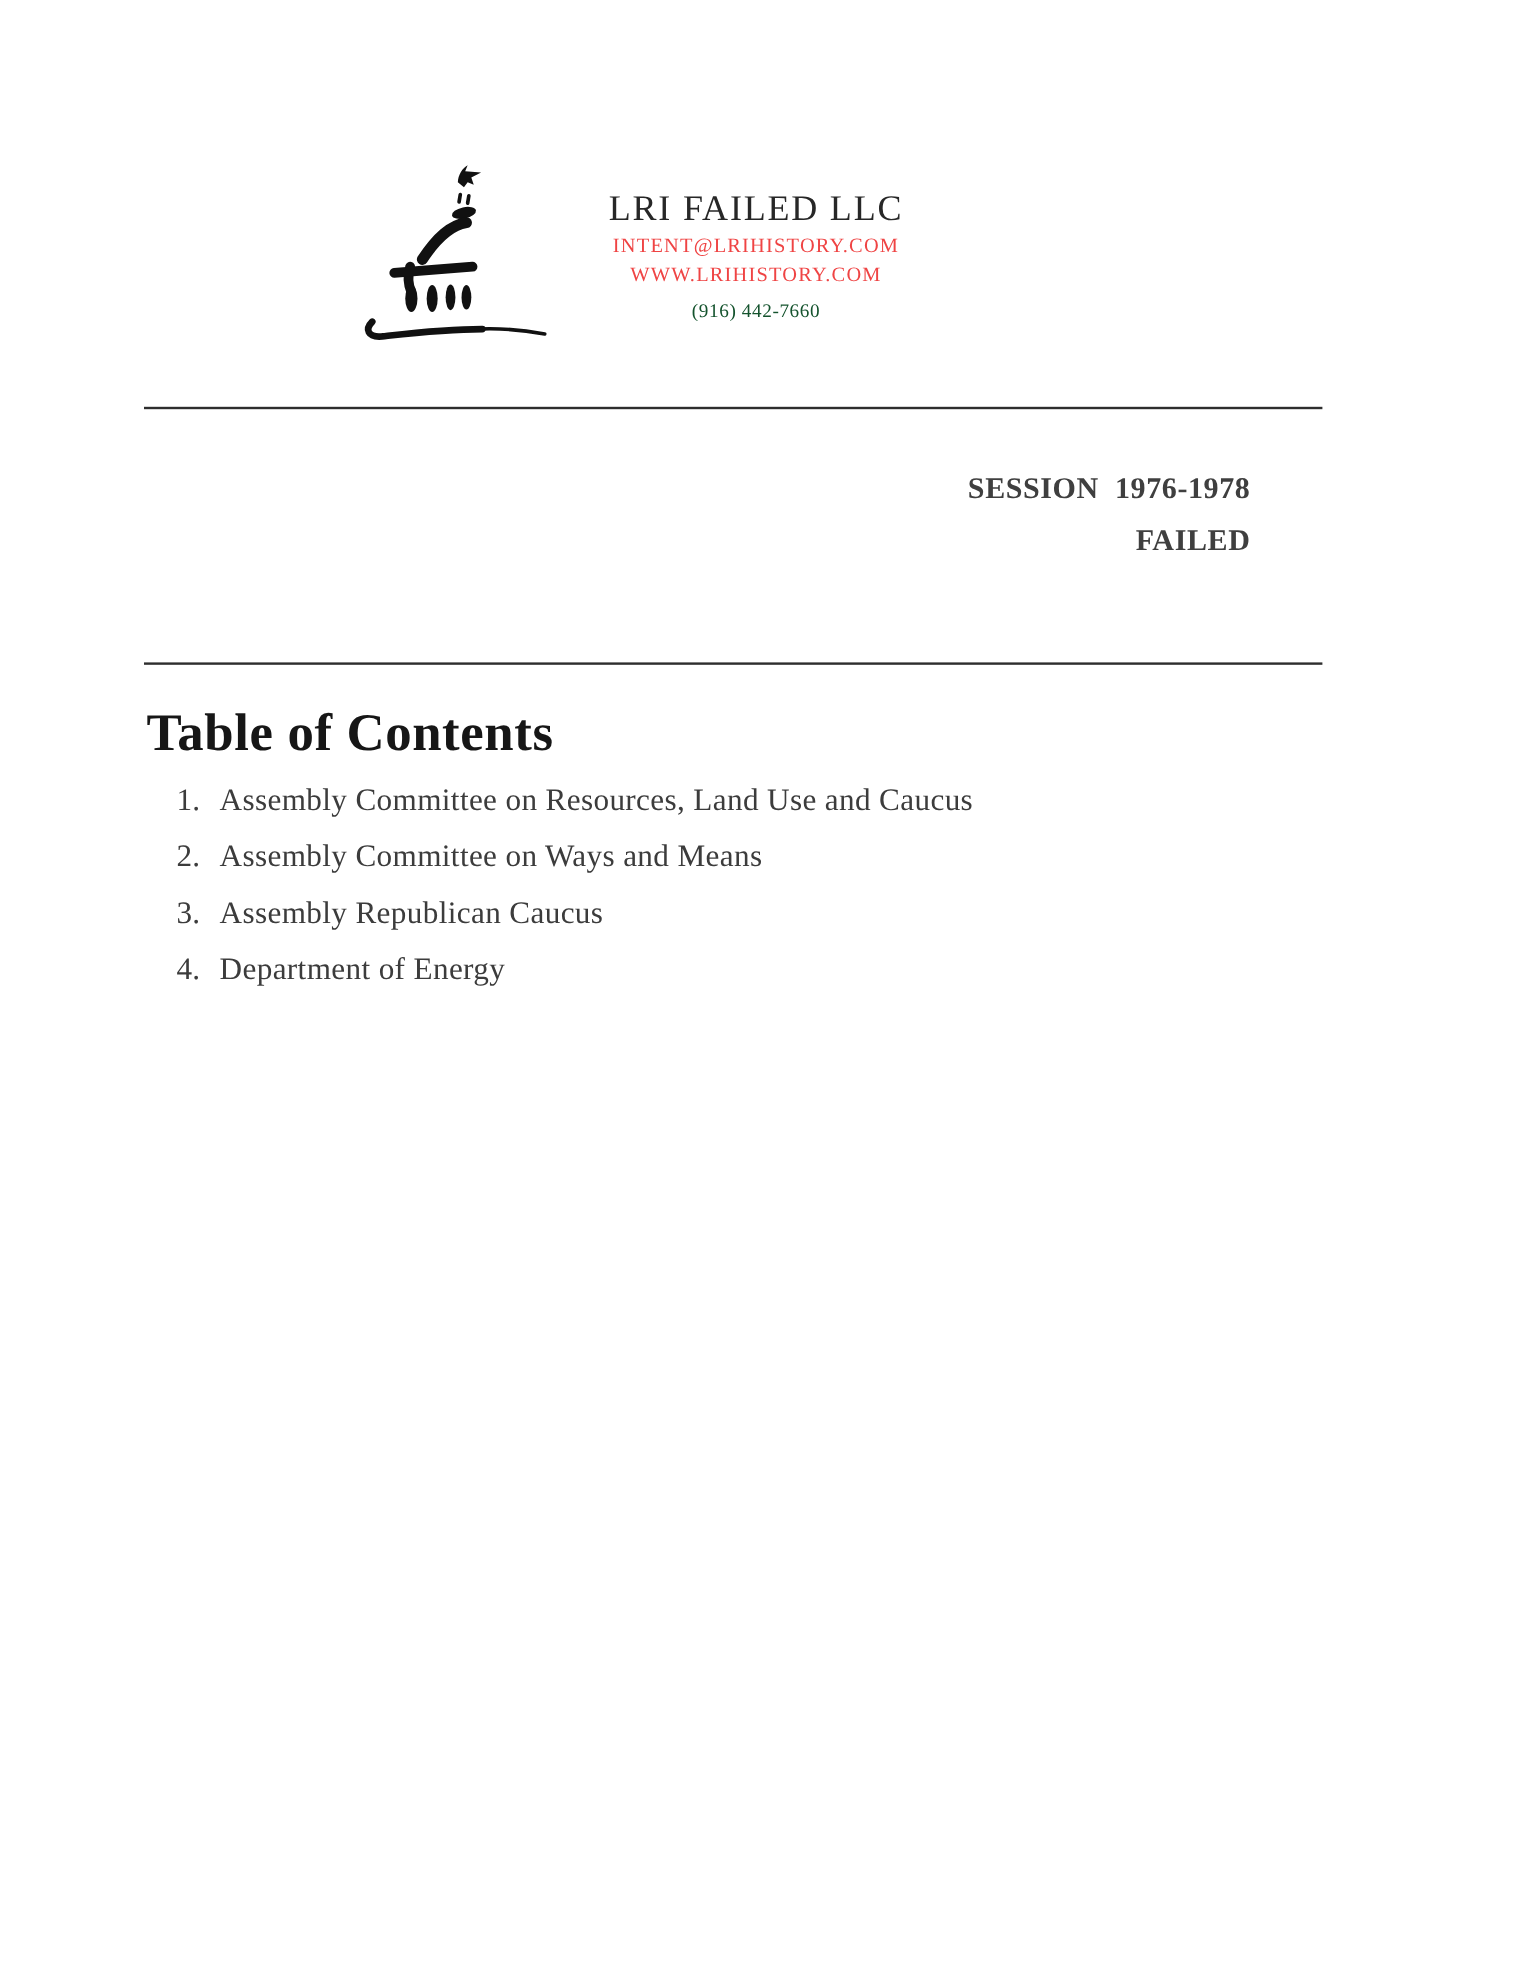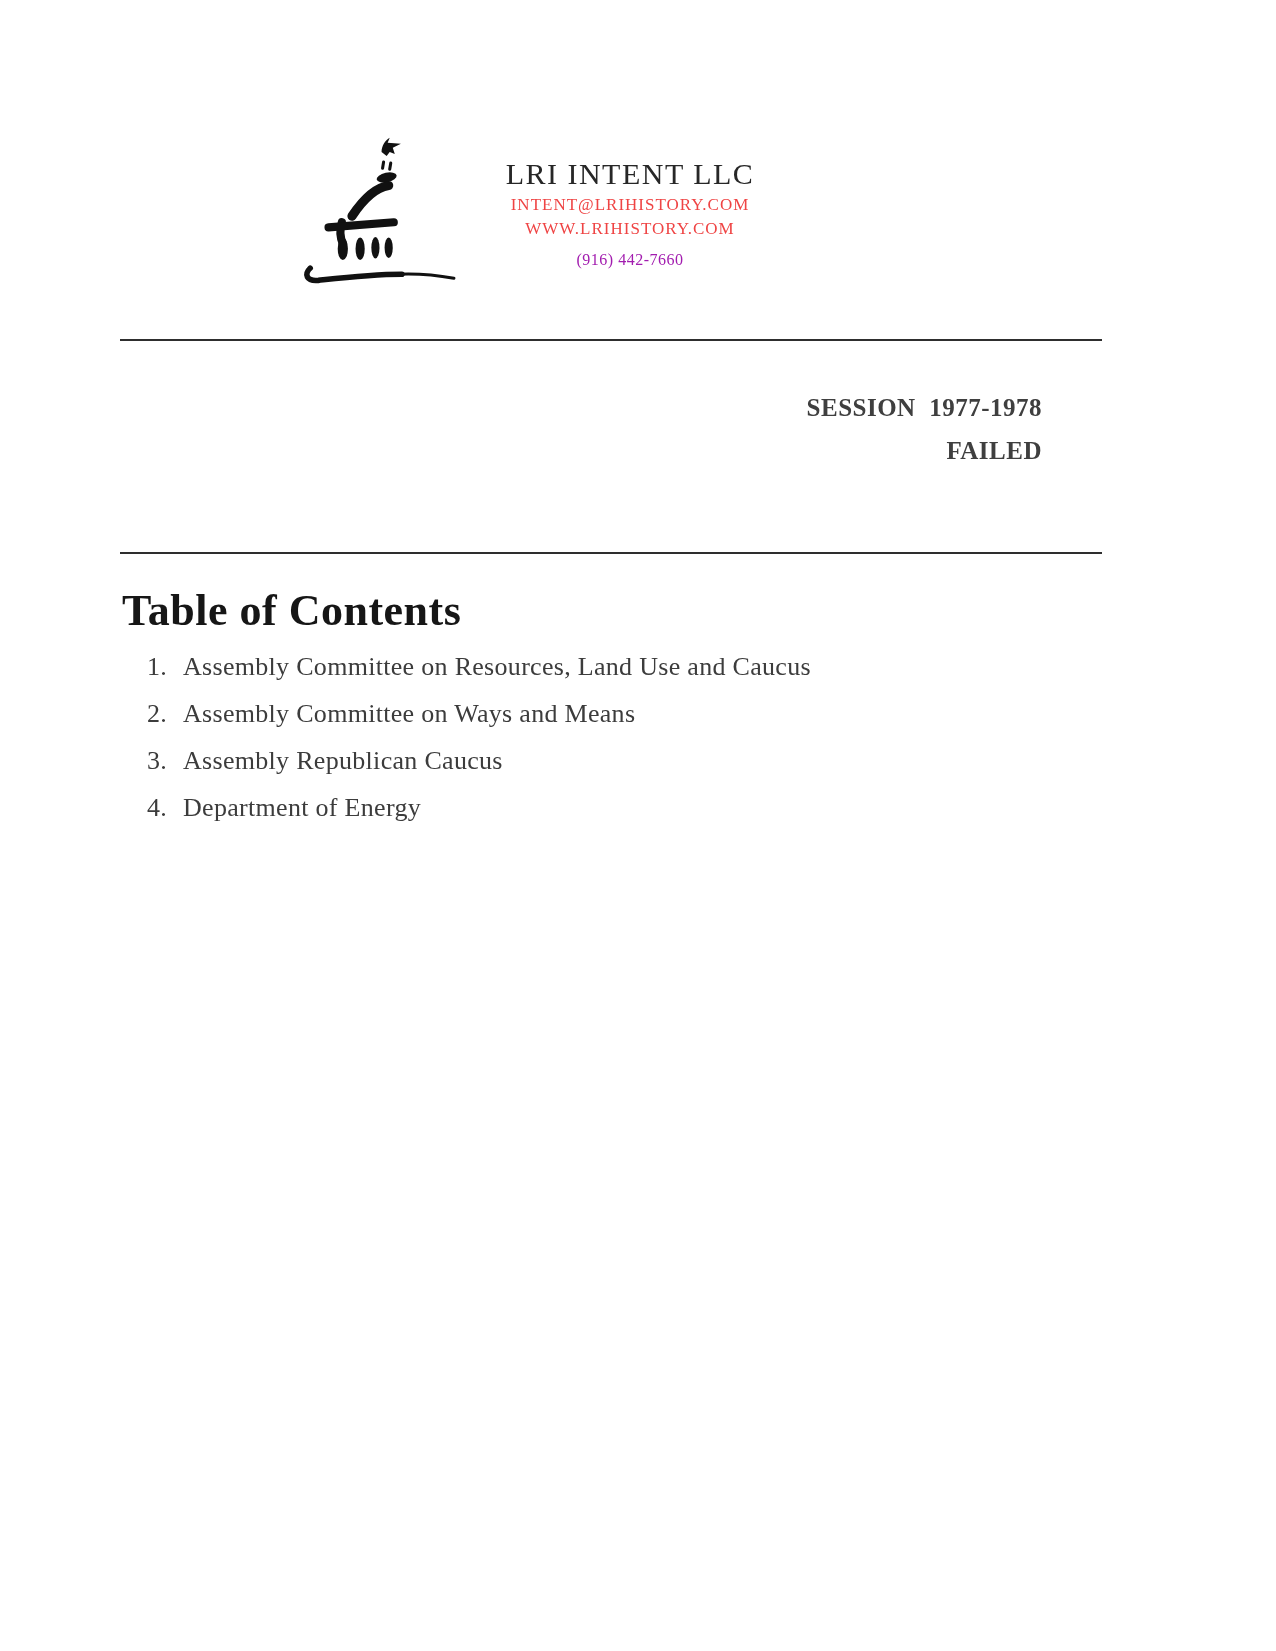--- a/index.html
+++ b/index.html
@@ -37,21 +37,21 @@
   .contact-line {
     font-size: 17px;
     letter-spacing: 1px;
     color: #ef4444;
     margin-top: 6px;
     line-height: 18px;
   }
   .phone-line {
     font-size: 16px;
     letter-spacing: 0.5px;
-    color: #a21caf;
+    color: #14532d;
     margin-top: 13px;
     line-height: 17px;
   }
 
   
   .rule {
     position: absolute;
     left: 120px;
     width: 982px;
     height: 0;
@@ -139,30 +139,30 @@
 
         <ellipse cx="42" cy="118" rx="5" ry="11"></ellipse>
         <ellipse cx="59" cy="118" rx="4.5" ry="11"></ellipse>
         <ellipse cx="74" cy="117" rx="4" ry="10.5"></ellipse>
         <ellipse cx="87" cy="117" rx="4" ry="10"></ellipse>
       </g>
     </svg>
   </div>
 
   <div class="header-text">
-    <div class="company-name">LRI INTENT LLC</div>
+    <div class="company-name">LRI FAILED LLC</div>
     <div class="contact-line">INTENT@LRIHISTORY.COM</div>
     <div class="contact-line">WWW.LRIHISTORY.COM</div>
     <div class="phone-line">(916) 442-7660</div>
   </div>
 
   <div class="rule rule-top"></div>
 
   <div class="session-block">
-    <div class="session-line">SESSION  1977-1978</div>
+    <div class="session-line">SESSION  1976-1978</div>
     <div class="session-line">FAILED</div>
   </div>
 
   <div class="rule rule-bottom"></div>
 
   <div class="toc-title">Table of Contents</div>
 
   <div class="toc-list">
     <div class="toc-row">
       <span class="toc-num">1.</span>

